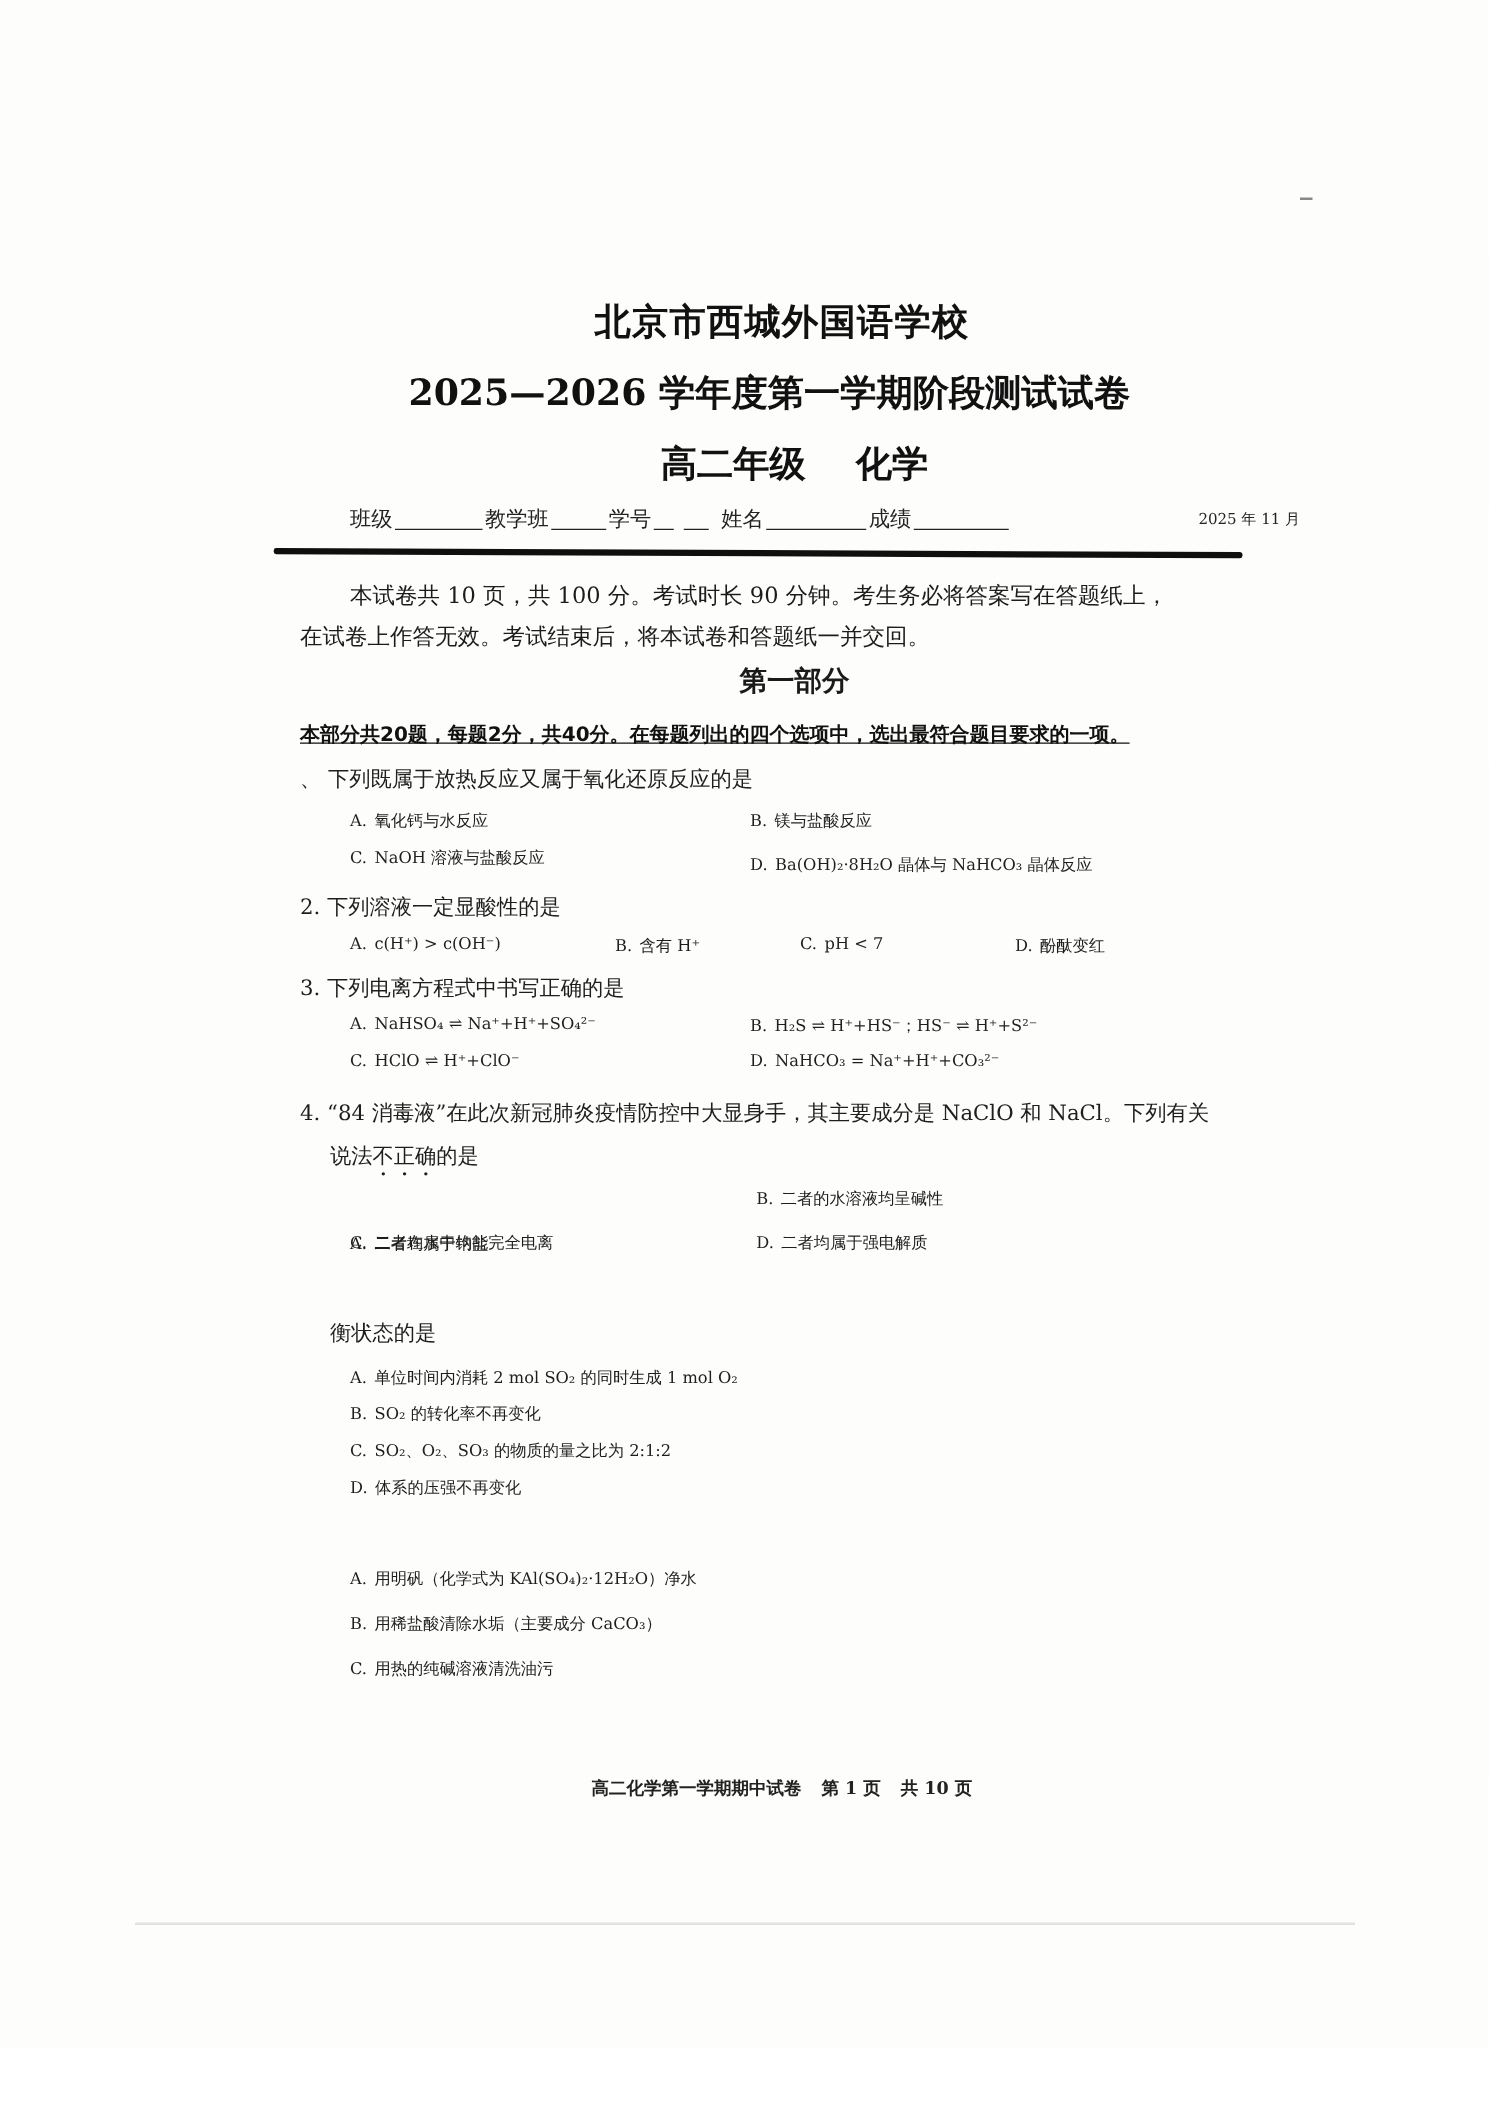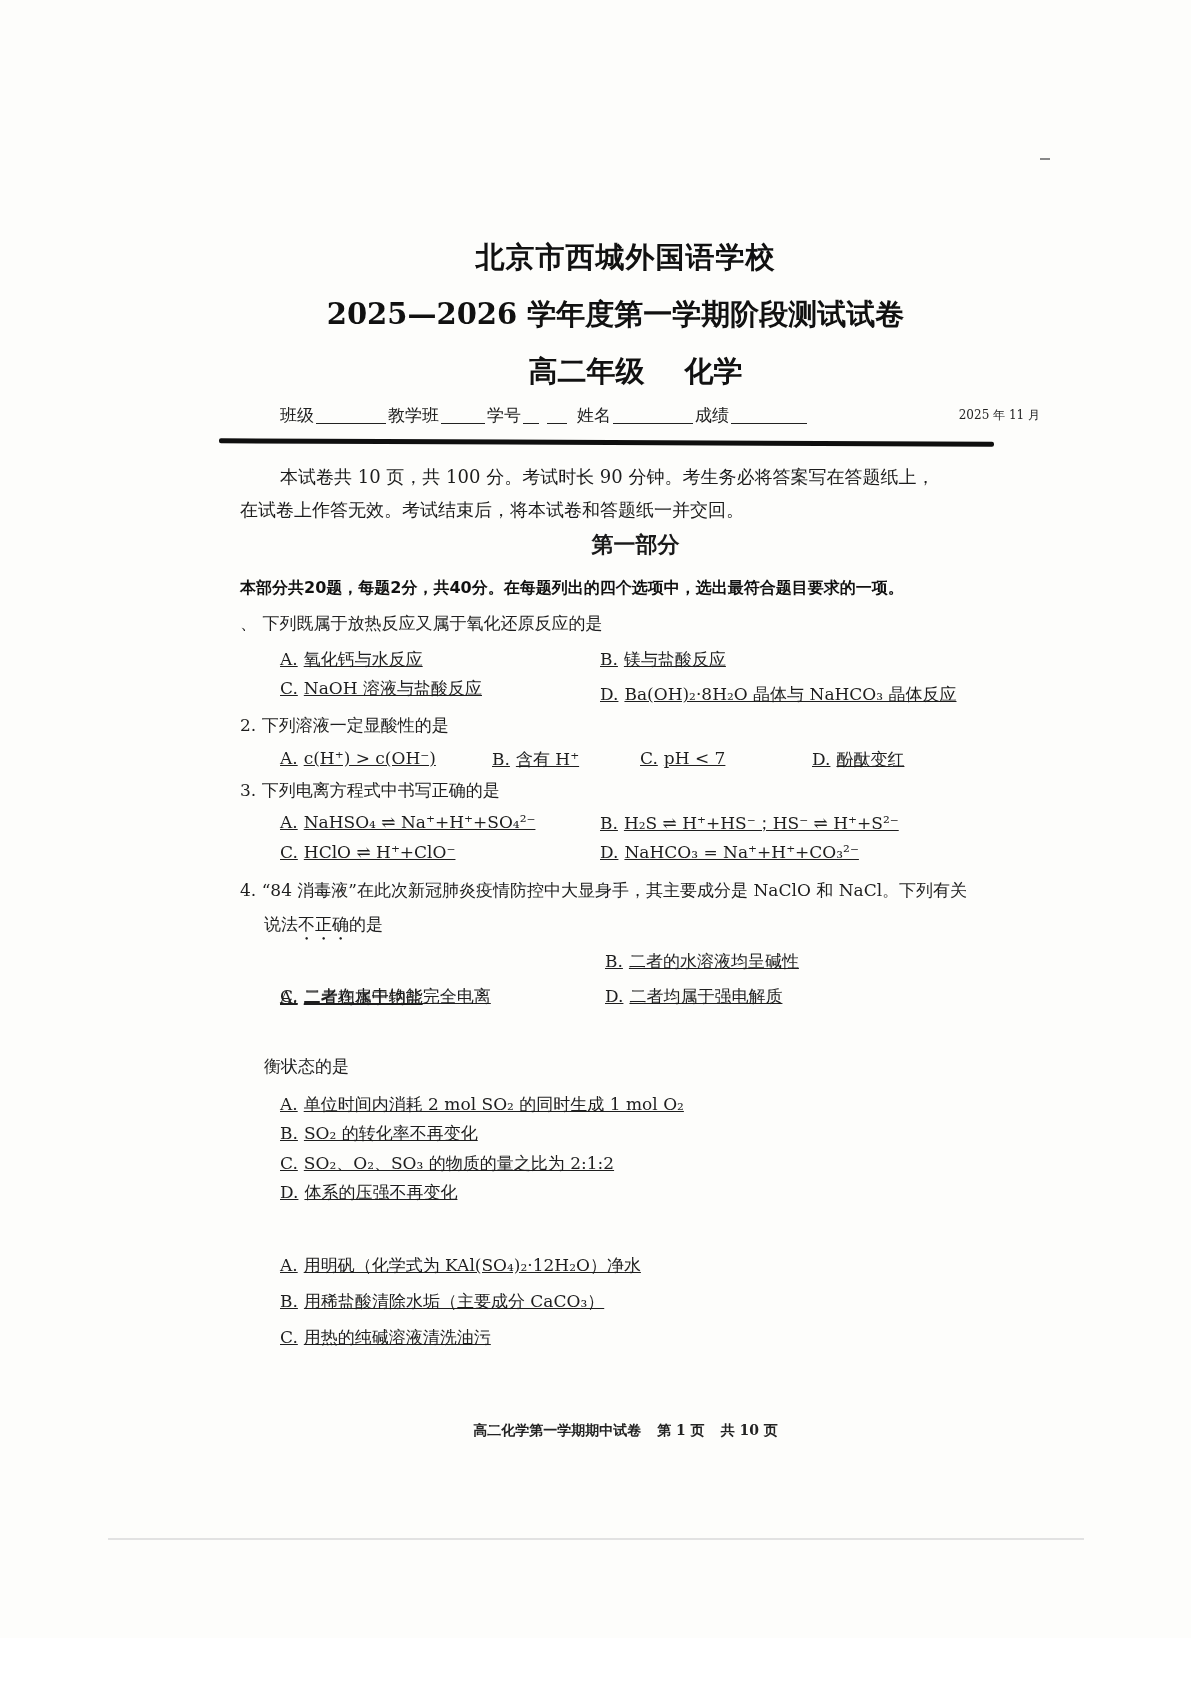--- a/index.html
+++ b/index.html
@@ -49,28 +49,29 @@
   .section-title {
     position: absolute; top: 530px; left: 0; width: 1191px; text-align: center;
     font-size: 22px; font-weight: bold; padding-left: 40px;
     font-family: "DejaVu Sans", "Liberation Sans", sans-serif;
   }
   .section-desc {
     position: absolute; top: 578px; left: 240px; width: 780px;
     font-size: 16px; font-weight: bold;
     font-family: "DejaVu Sans", "Liberation Sans", sans-serif;
     color: #111;
+    text-decoration: underline;
   }
 
   .q {
     position: absolute; left: 240px; width: 770px; font-size: 17px; color: #1e1e1e;
   }
   .q .stem { white-space: nowrap; }
   .q .stem2 { padding-left: 24px; }
-  .opt { position: absolute; font-size: 17px; white-space: nowrap; color: #1e1e1e; text-decoration: underline; }
+  .opt { position: absolute; font-size: 13px; white-space: nowrap; color: #1e1e1e; }
   .opt .letter { margin-right: 6px; }
   .emph { text-emphasis: dot; -webkit-text-emphasis: dot; text-emphasis-position: under; -webkit-text-emphasis-position: under; }
 
   .footer {
     position: absolute; top: 1422px; left: 0; width: 1191px; text-align: center;
     font-size: 14px; font-weight: bold; color: #222; padding-left: 30px;
   }
   .footer .sp { display: inline-block; width: 16px; }
 
   .bottom-line {

